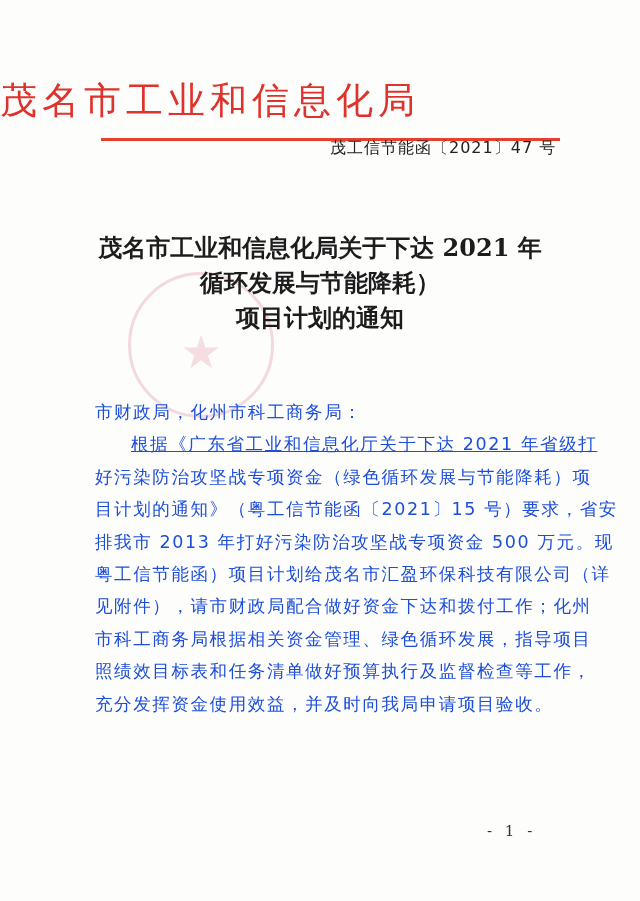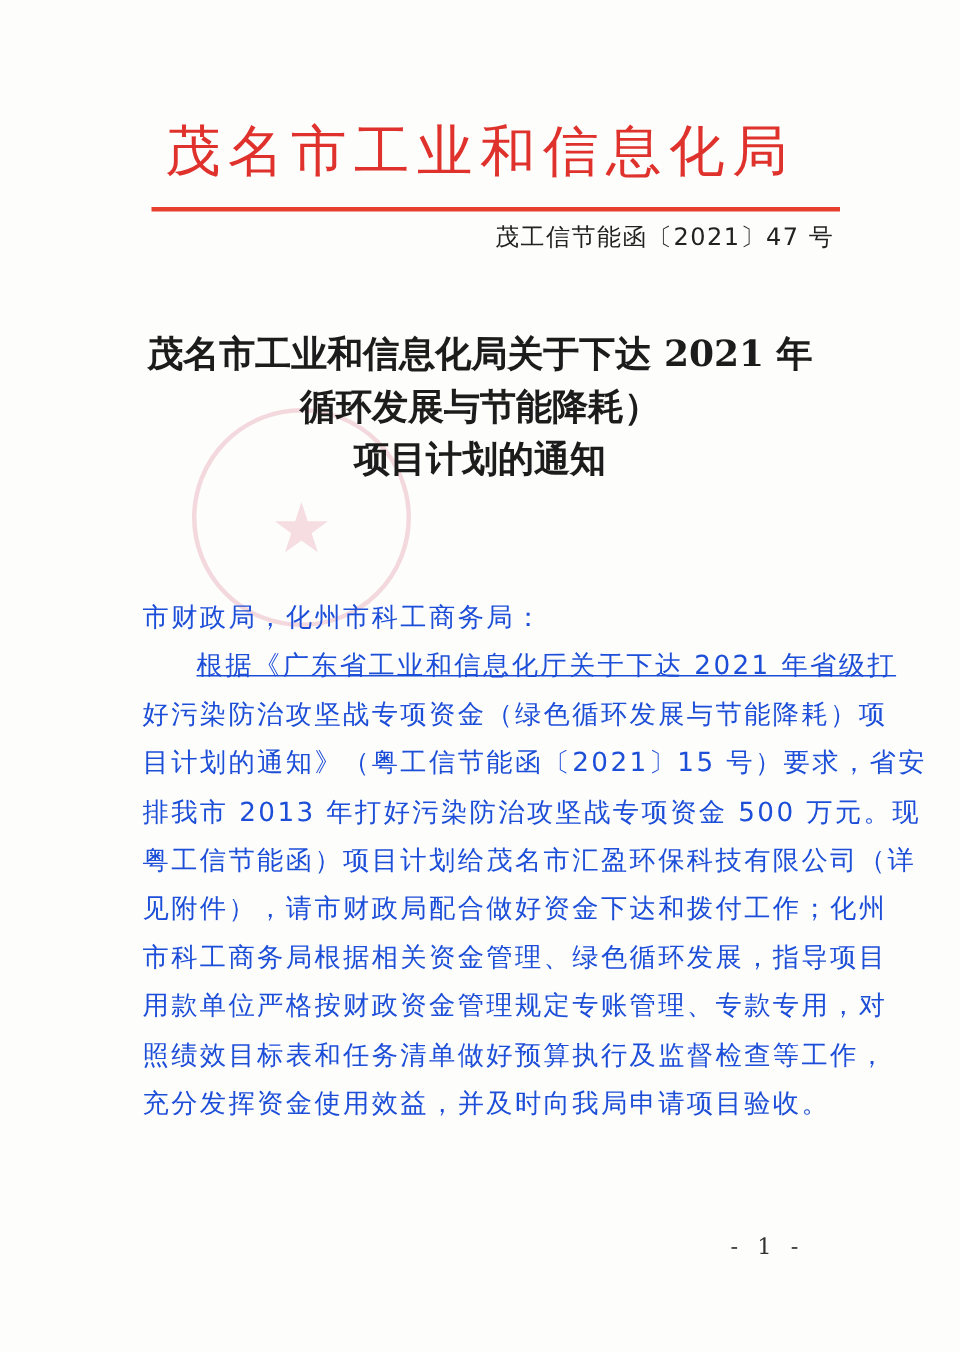--- a/index.html
+++ b/index.html
@@ -7,40 +7,39 @@
     width: 640px; height: 901px;
     background: #fdfdfc;
     position: relative;
     overflow: hidden;
     font-family: "DejaVu Serif", "Liberation Serif", serif;
     color: #1a1a1a;
   }
   .page { position: absolute; inset: 0; }
   .masthead {
     position: absolute; top: 76px; left: 0; width: 640px;
-    text-align: center;
     color: #e0322c;
     font-size: 37px;
     letter-spacing: 5px;
     font-family: "DejaVu Sans", sans-serif;
     font-weight: normal;
   }
   .red-rule {
     position: absolute; top: 138px; left: 101px; width: 459px; height: 3px;
     background: #e8402f;
   }
   .doc-number {
-    position: absolute; top: 148px; left: 330px;
+    position: absolute; top: 138px; left: 330px;
     font-size: 16px; letter-spacing: 1px;
     color: #222;
     font-family: "DejaVu Sans", sans-serif;
     text-align: center;
   }
   .title-block {
-    position: absolute; top: 218px; left: 90px; width: 460px;
+    position: absolute; top: 230px; left: 90px; width: 460px;
     text-align: center;
   }
   .title-line {
     font-size: 24px; font-weight: bold; line-height: 35px;
     color: #1c1c1c;
     white-space: nowrap;
   }
   .seal {
     position: absolute; left: 128px; top: 272px;
     width: 140px; height: 140px;
@@ -91,19 +90,18 @@
 
   <div class="body-text">
     <div class="line">市财政局，化州市科工商务局：</div>
     <div class="line indent">根据《广东省工业和信息化厅关于下达 2021 年省级打</div>
     <div class="line">好污染防治攻坚战专项资金（绿色循环发展与节能降耗）项</div>
     <div class="line">目计划的通知》（粤工信节能函〔2021〕15 号）要求，省安</div>
     <div class="line">排我市 2013 年打好污染防治攻坚战专项资金 500 万元。现</div>
     <div class="line">粤工信节能函）项目计划给茂名市汇盈环保科技有限公司（详</div>
     <div class="line">见附件），请市财政局配合做好资金下达和拨付工作；化州</div>
     <div class="line">市科工商务局根据相关资金管理、绿色循环发展，指导项目</div>
-    <div class="line">用款单位严格按财政资金管理规定专账管理、专款专用，对</div>
     <div class="line">照绩效目标表和任务清单做好预算执行及监督检查等工作，</div>
     <div class="line">充分发挥资金使用效益，并及时向我局申请项目验收。</div>
   </div>
 
   <div class="page-number">- 1 -</div>
 </div>
 
 </body></html>

